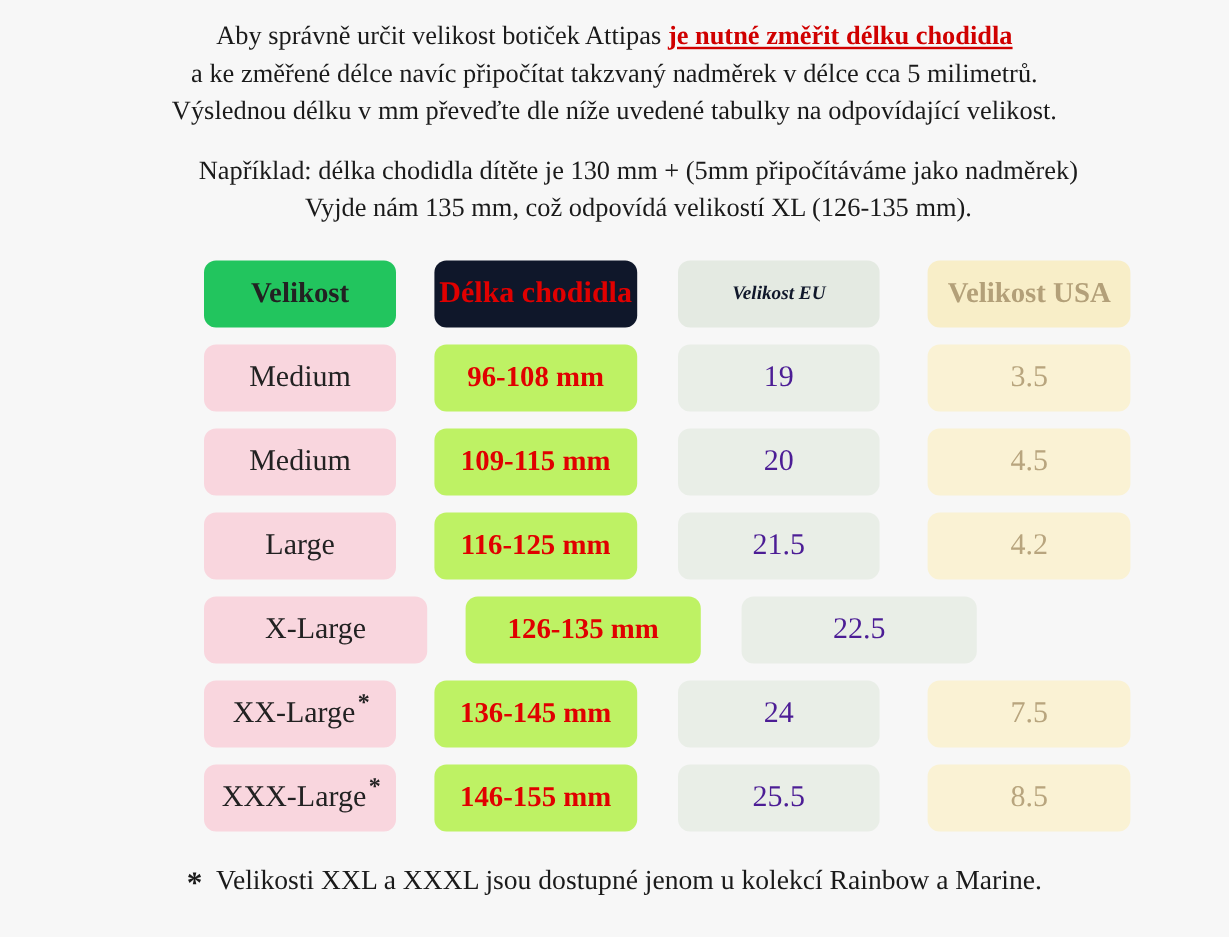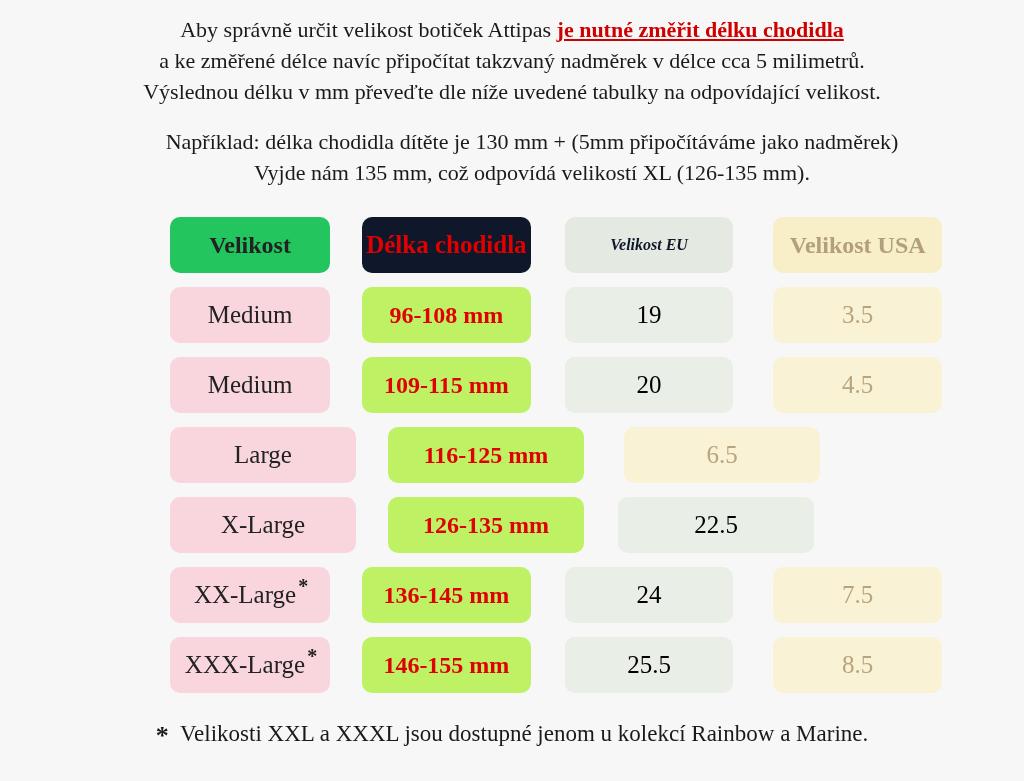--- a/index.html
+++ b/index.html
@@ -98,21 +98,21 @@
     font-size: 24px;
   }
   .c-len.head {
     background: #0f172a;
     font-size: 25px;
   }
   .c-eu {
     width: 196px;
     margin-left: 34px;
     background: #e9eee7;
-    color: #000000;
+    color: #4c1d95;
     font-size: 25px;
   }
   .c-eu.head {
     background: #e4eae2;
     font-weight: bold;
     font-size: 16px;
     color: #0f172a;
     font-style: italic;
   }
   .c-usa {
@@ -187,21 +187,22 @@
       <div class="cell c-eu">20</div>
       <div class="cell c-usa">4.5</div>
     </div>
 
     <div class="row">
       <div class="cell c-size">
           <span>Large</span>
           <span class="star"></span>
         </div>
       <div class="cell c-len">116-125 mm</div>
-      <div class="cell c-usa">6.5</div>
+      <div class="cell c-eu">21.5</div>
+      <div class="cell c-usa">4.2</div>
     </div>
 
     <div class="row">
       <div class="cell c-size">
           <span>X-Large</span>
           <span class="star"></span>
         </div>
       <div class="cell c-len">126-135 mm</div>
       <div class="cell c-eu">22.5</div>
     </div>

